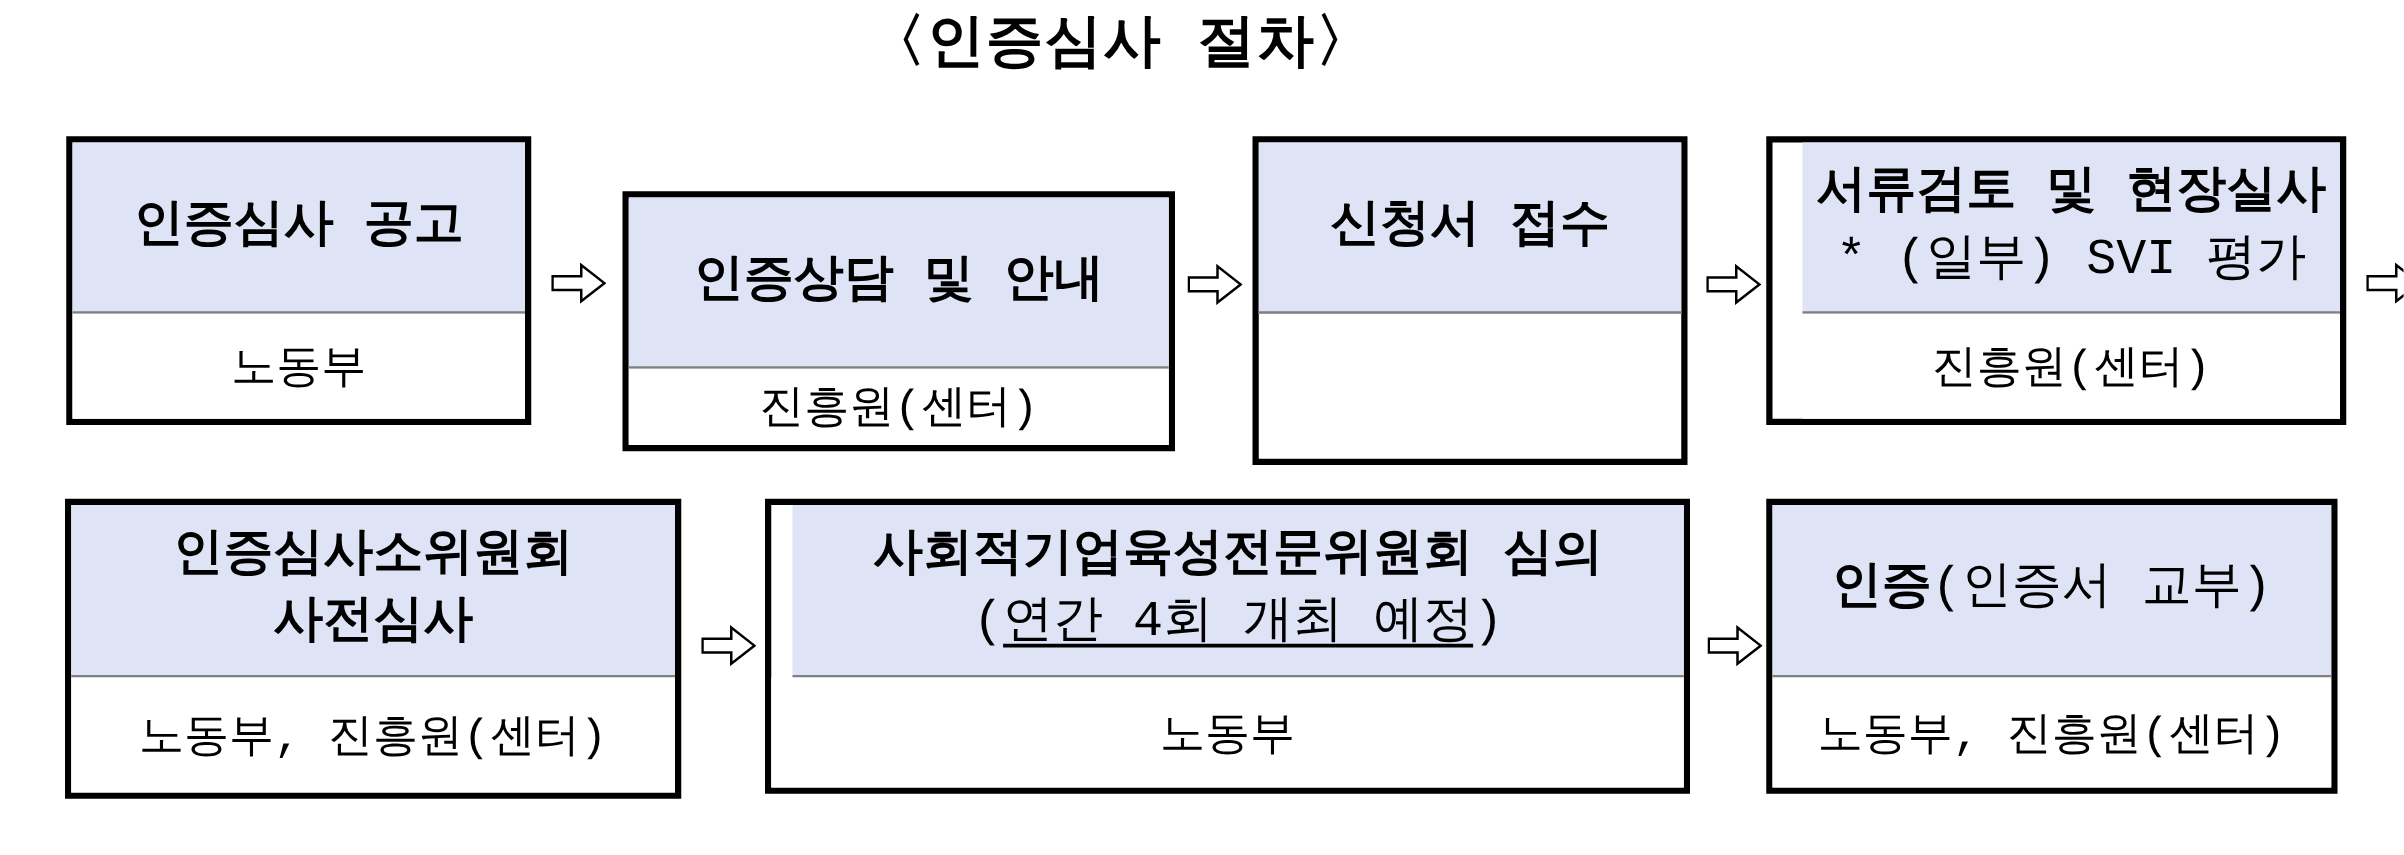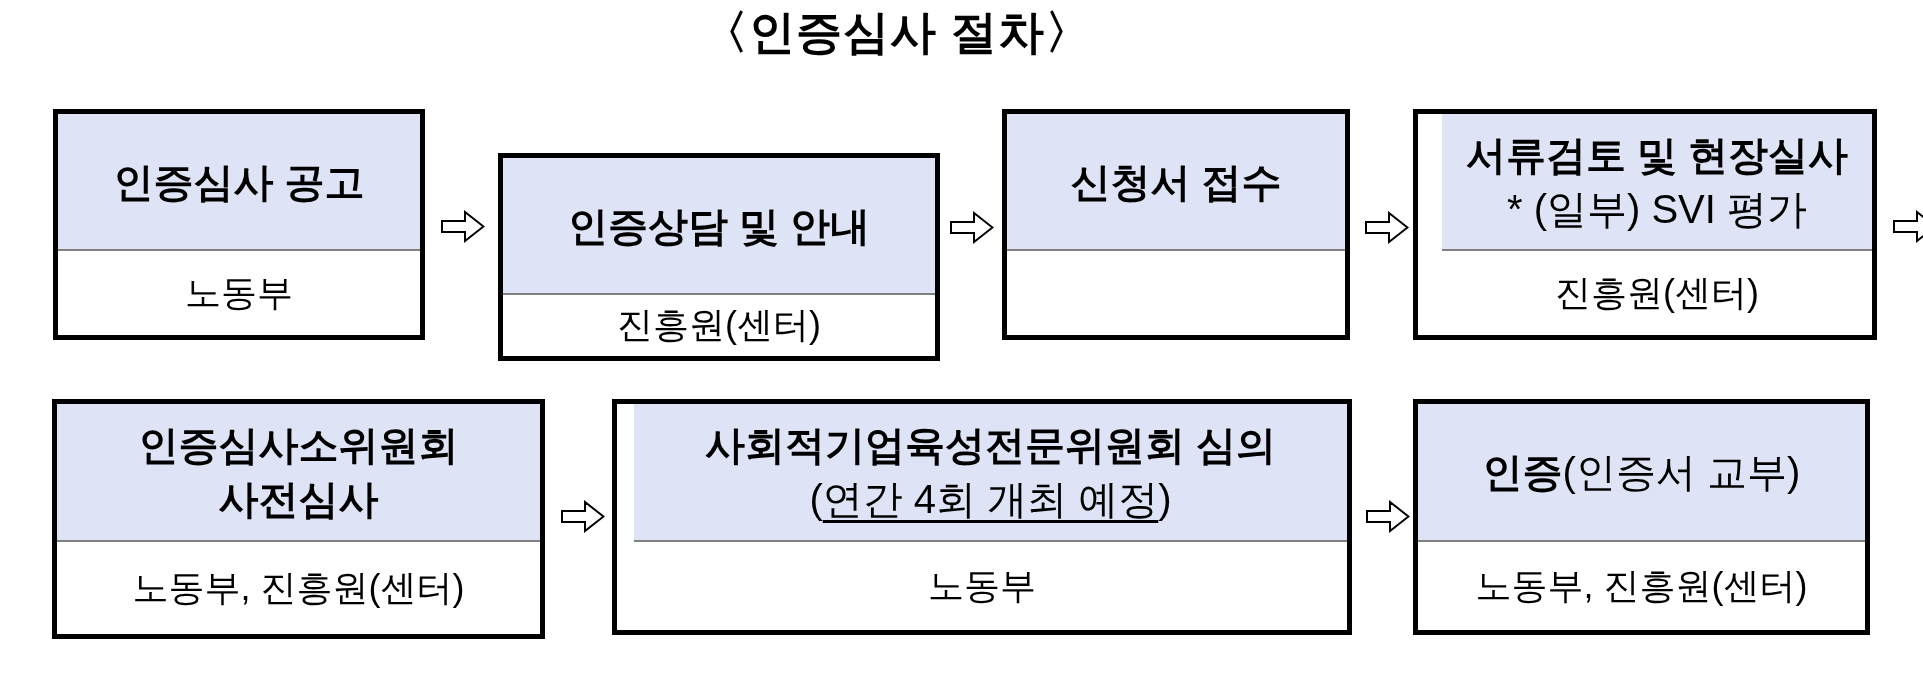--- a/index.html
+++ b/index.html
@@ -6,21 +6,21 @@
     margin: 0;
     padding: 0;
     background: #ffffff;
   }
   .canvas {
     position: relative;
     width: 1923px;
     height: 684px;
     overflow: hidden;
     background: var(--body-fill, #ffffff);
-    font-family: Liberation Sans, sans-serif;
+    font-family: Liberation Mono, monospace;
     color: var(--text, #000000);
   }
   .title {
     position: absolute;
     top: 2px;
     left: 0;
     width: 1794px;
     text-align: center;
     font-size: 46px;
     font-weight: 700;
@@ -85,21 +85,21 @@
         <div class="header-line"><span class="seg bold">인증심사 공고</span></div>
       </div>
       <div class="box-body">노동부</div>
     </div>
     <div class="flow-box" style="left: 498px; top: 109px; width: 442px; height: 208px; margin-top: 44px;">
       <div class="box-header" style="height: 137px;">
         <div class="header-line"><span class="seg bold">인증상담 및 안내</span></div>
       </div>
       <div class="box-body">진흥원(센터)</div>
     </div>
-    <div class="flow-box" style="left: 1002px; top: 109px; width: 348px; height: 231px;">
+    <div class="flow-box" style="left: 1002px; top: 109px; width: 348px; height: 263px;">
       <div class="box-header" style="height: 137px;">
         <div class="header-line"><span class="seg bold">신청서 접수</span></div>
       </div>
     </div>
     <div class="flow-box" style="left: 1413px; top: 109px; width: 464px; height: 231px; padding-left: 24px;">
       <div class="box-header" style="height: 137px;">
         <div class="header-line"><span class="seg bold">서류검토 및 현장실사</span></div>
         <div class="header-line"><span class="seg">* (일부) SVI 평가</span></div>
       </div>
       <div class="box-body">진흥원(센터)</div>

